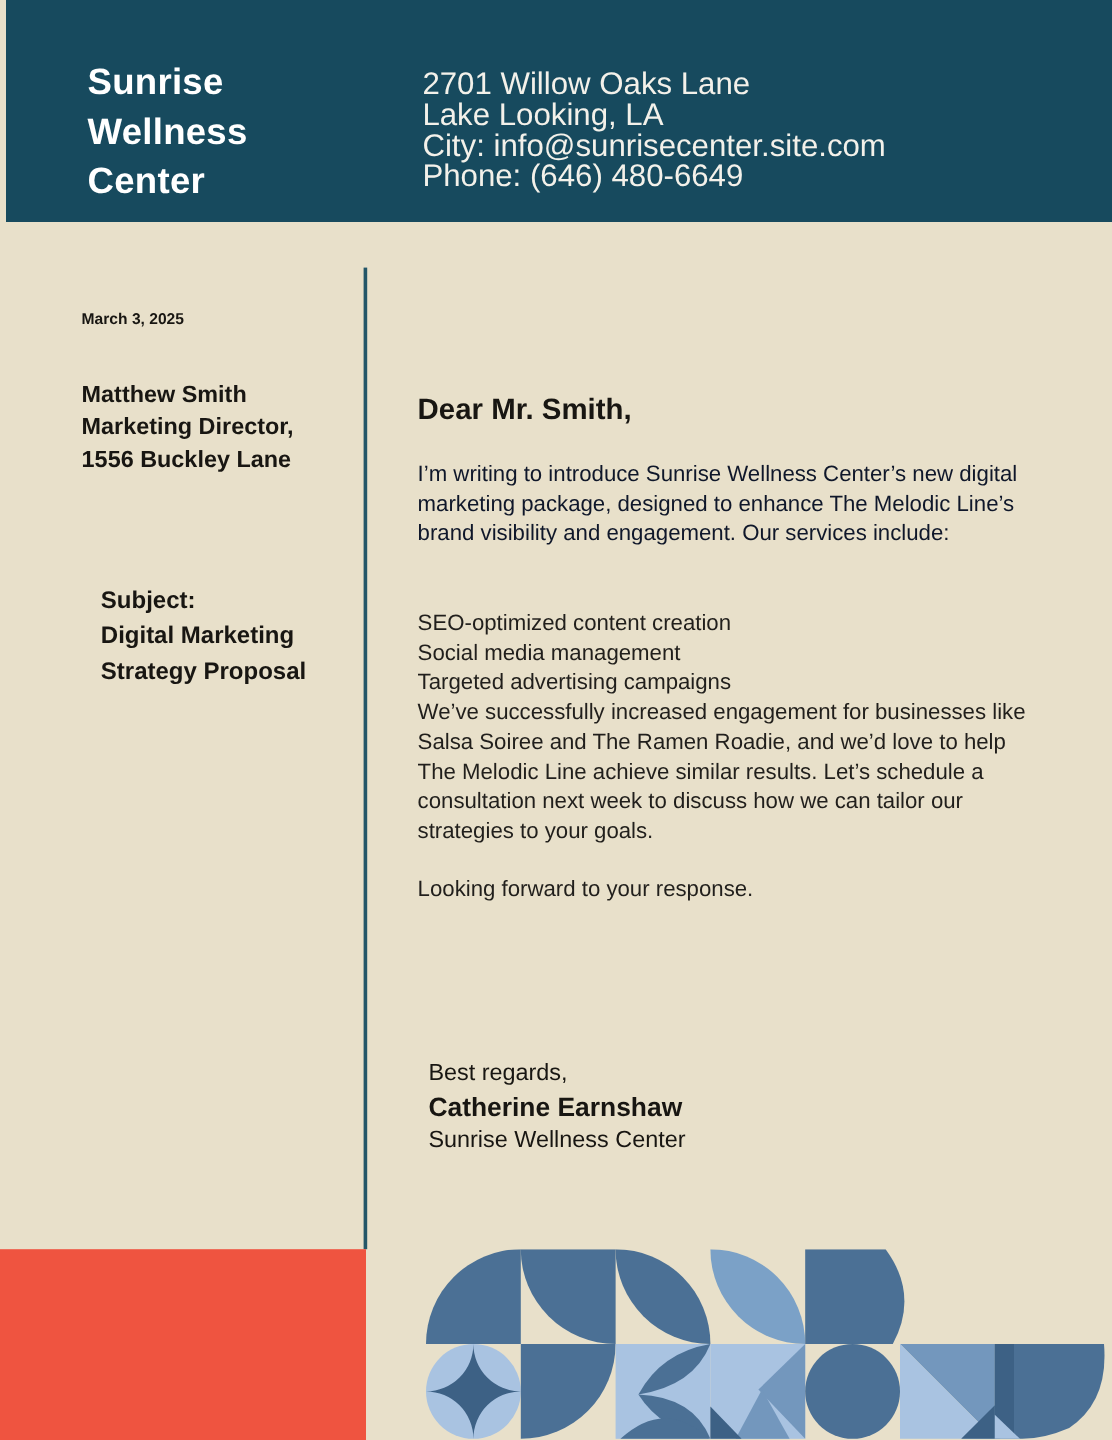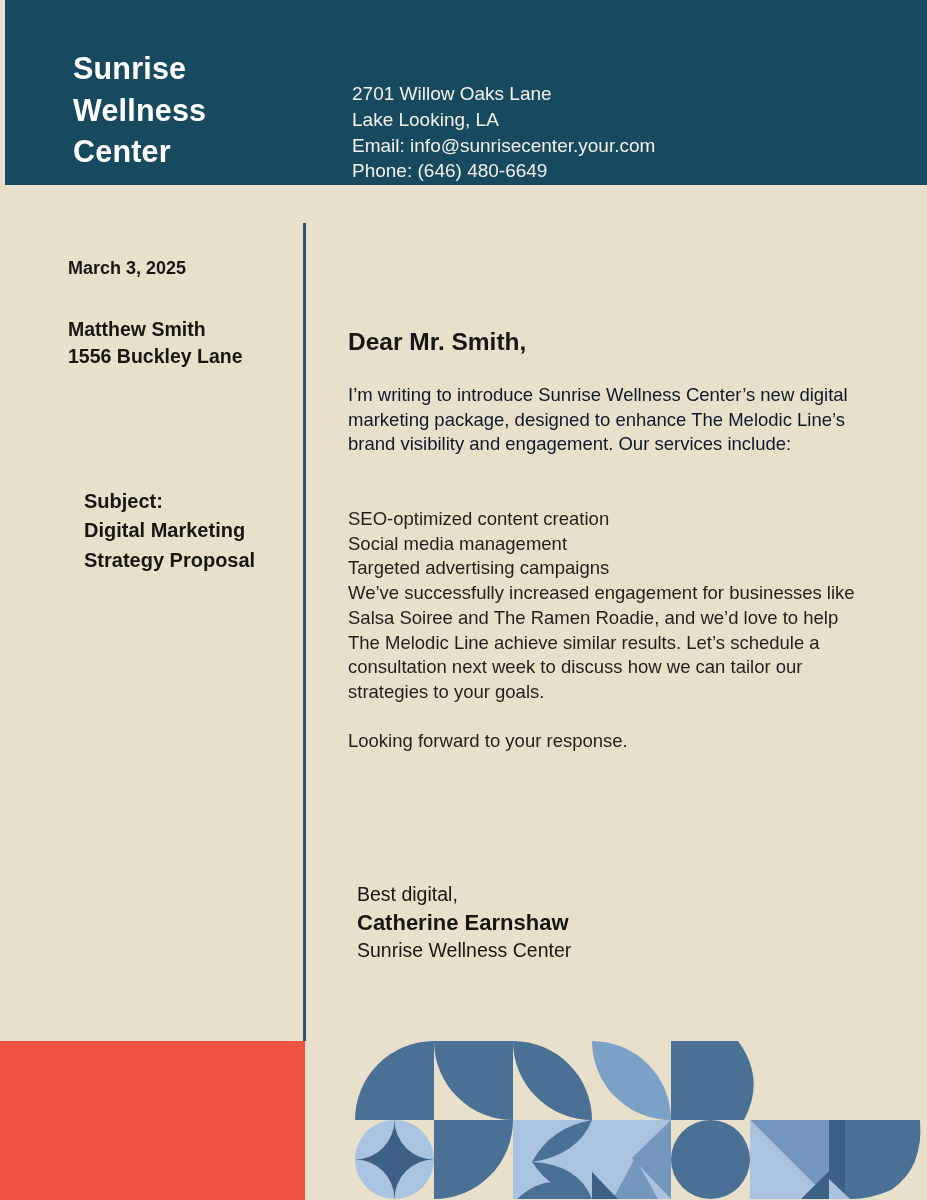--- a/index.html
+++ b/index.html
@@ -4,25 +4,25 @@
 <style>
   html,body{margin:0;padding:0;background:#cfcfcf;}
   .page{
     position:relative;width:927px;height:1200px;overflow:hidden;
     font-family:"Liberation Sans",sans-serif;
     background:#e8e0ca;
   }
   
   .header{position:absolute;left:5px;top:0;width:927px;height:185px;}
   .company{position:absolute;left:68px;top:48px;font-size:30.5px;line-height:41.5px;font-weight:700;color:#fff;letter-spacing:.2px;}
-  .hdr-address{position:absolute;left:347px;top:57px;font-size:19px;line-height:25.8px;color:#f3f1ea;font-weight:400;margin-top:24px;}
+  .hdr-address{position:absolute;left:347px;top:57px;font-size:26px;line-height:25.8px;color:#f3f1ea;font-weight:400;}
   
   .vdivider{position:absolute;left:303px;top:223px;width:3px;height:818px;}
   
-  .sidebar-date{position:absolute;left:68px;top:258px;font-size:18px;font-weight:700;color:#181612;}
+  .sidebar-date{position:absolute;left:68px;top:258px;font-size:13px;font-weight:700;color:#181612;}
   .recipient{position:absolute;left:68px;top:316px;font-size:19.5px;line-height:27.2px;font-weight:700;color:#181612;}
   .subject{position:absolute;left:84px;top:487px;font-size:20px;line-height:29.4px;font-weight:700;color:#181612;}
   
   .salutation{position:absolute;left:348px;top:328px;font-size:24.5px;font-weight:700;color:#181612;}
   .para1{position:absolute;left:348px;top:383px;width:516px;font-size:18.5px;line-height:24.7px;color:#0f172a;}
   .para2{position:absolute;left:348px;top:507px;width:516px;font-size:18.5px;line-height:24.7px;color:#211f1c;}
   .closing{position:absolute;left:348px;top:730px;width:516px;font-size:18.5px;color:#211f1c;}
   .signature{position:absolute;left:357px;top:881px;color:#181612;}
   .sig-regards{font-size:19.5px;line-height:26px;}
   .sig-name{font-size:22px;line-height:30px;font-weight:700;margin-top:1px;}
@@ -40,30 +40,31 @@
 
   <div class="header" style="background-color: rgb(23, 74, 94);">
     <div class="company">
         <div>Sunrise</div>
         <div>Wellness</div>
         <div>Center</div>
       </div>
     <div class="hdr-address">
         <div>2701 Willow Oaks Lane</div>
         <div>Lake Looking, LA</div>
-        <div>Email: info@sunrisecenter.your.com</div>
+        <div>City: info@sunrisecenter.site.com</div>
         <div>Phone: (646) 480-6649</div>
       </div>
   </div>
 
   <div class="vdivider" style="background-color: rgb(35, 86, 104);"></div>
 
   <div class="sidebar-date">March 3, 2025</div>
   <div class="recipient">
       <div>Matthew Smith</div>
+      <div>Marketing Director,</div>
       <div>1556 Buckley Lane</div>
     </div>
   <div class="subject">
       <div>Subject:</div>
       <div>Digital Marketing</div>
       <div>Strategy Proposal</div>
     </div>
 
   <div class="salutation">Dear Mr. Smith,</div>
   <div class="para1">I’m writing to introduce Sunrise Wellness Center’s new digital marketing package, designed to enhance The Melodic Line’s brand visibility and engagement. Our services include:</div>
@@ -71,21 +72,21 @@
     <div>
         <div>SEO-optimized content creation</div>
         <div>Social media management</div>
         <div>Targeted advertising campaigns</div>
       </div>
     <div>We’ve successfully increased engagement for businesses like Salsa Soiree and The Ramen Roadie, and we’d love to help The Melodic Line achieve similar results. Let’s schedule a consultation next week to discuss how we can tailor our strategies to your goals.</div>
   </div>
   <div class="closing">Looking forward to your response.</div>
 
   <div class="signature">
-    <div class="sig-regards">Best digital,</div>
+    <div class="sig-regards">Best regards,</div>
     <div class="sig-name">Catherine Earnshaw</div>
     <div class="sig-company">Sunrise Wellness Center</div>
   </div>
 
   <div class="orange-block" style="background-color: rgb(239, 84, 64);">
     
   </div>
 
   <div class="pattern-wrap">
     <svg width="572" height="159" viewBox="0 0 572 159">

